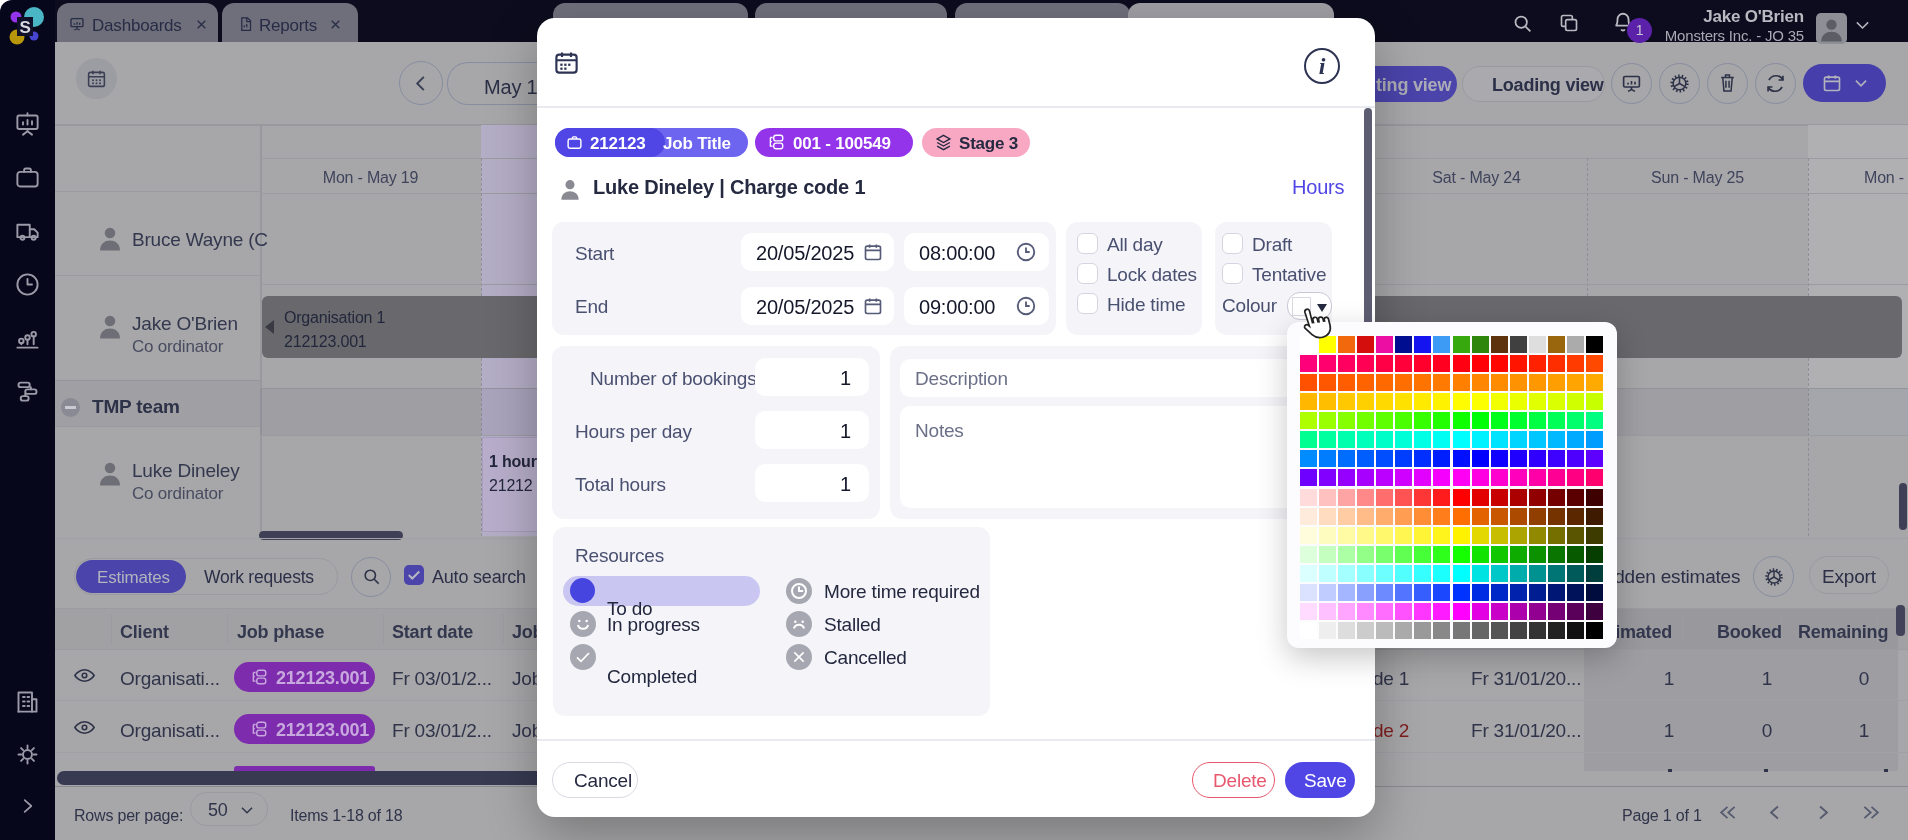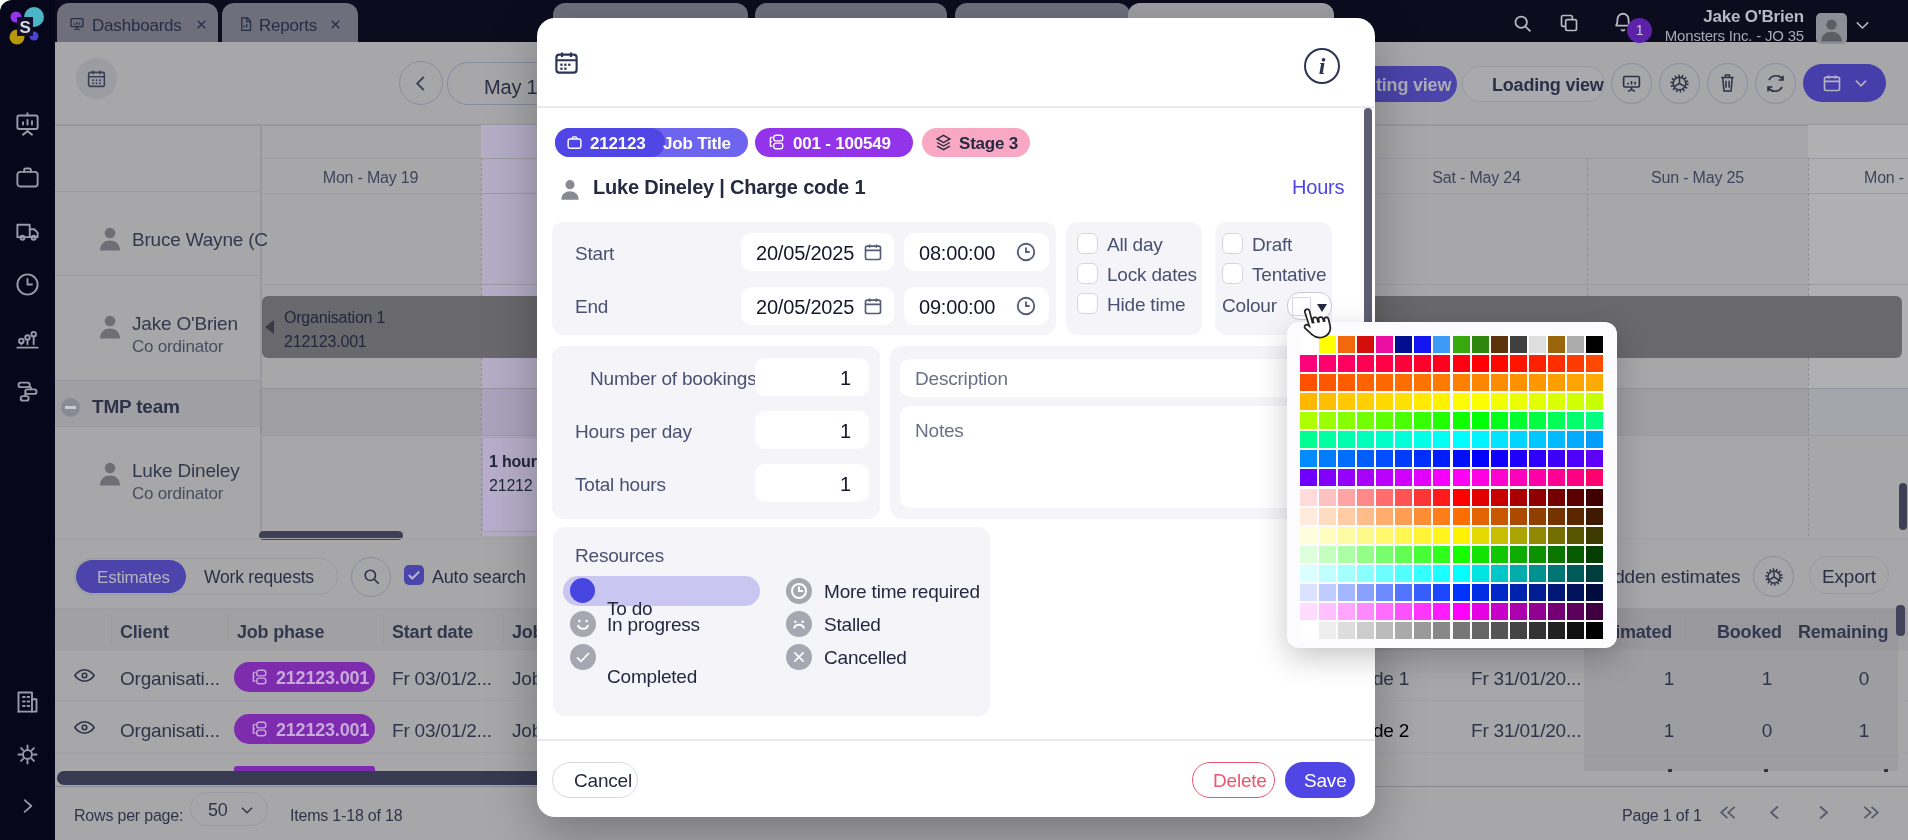--- a/index.html
+++ b/index.html
@@ -327,21 +327,21 @@
   <div class="dimtxt" style="left:120px;top:678px;font-size:19px;color:#30344a;">Organisati...</div>
   <div style="left:234px;top:672px;width:141px;height:30px;background:#7e2cae;border-radius:15px;"></div>
   <svg style="left:250px;top:678px;" width="18" height="18" viewBox="0 0 24 24" fill="none" stroke="#c7a9dd" stroke-width="1.9">
       <path d="M4.5 6h3M4.5 6v11.5h3M4.5 11.5h2"></path>
       <rect x="9" y="3" width="12" height="7.5" rx="3"></rect>
       <rect x="9" y="13.5" width="12" height="7.5" rx="3"></rect>
     </svg>
   <div style="left:276px;top:678px;font-size:18px;font-weight:bold;color:#c7a9dd;">212123.001</div>
   <div class="dimtxt" style="left:392px;top:678px;font-size:19px;color:#30344a;">Fr 03/01/2...</div>
   <div class="dimtxt" style="left:512px;top:678px;font-size:19px;color:#30344a;">Job</div>
-  <div class="dimtxt" style="left:1373px;top:678px;font-size:19px;color:#000000;">de 2</div>
+  <div class="dimtxt" style="left:1373px;top:678px;font-size:19px;color:#7f1d1d;">de 2</div>
   <div class="dimtxt" style="left:1471px;top:678px;font-size:19px;color:#30344a;">Fr 31/01/20...</div>
   <div class="dimtxt" style="left:1640px;top:678px;width:34px;text-align:right;font-size:19px;color:#30344a;">1</div>
   <div class="dimtxt" style="left:1738px;top:678px;width:34px;text-align:right;font-size:19px;color:#30344a;">0</div>
   <div class="dimtxt" style="left:1835px;top:678px;width:34px;text-align:right;font-size:19px;color:#30344a;">1</div>
 
   <div style="left:234px;top:724px;width:141px;height:6px;background:#7e2cae;border-radius:3px 3px 0 0;"></div>
 
   <div style="left:57px;top:729px;width:500px;height:14px;background:#373a51;border-radius:7px;"></div>
     <div style="left:55px;top:743.5px;width:1853px;height:1.5px;background:#8a8a92;"></div>
     <div style="left:1668px;top:727px;width:4px;height:3px;background:#30344a;"></div>

